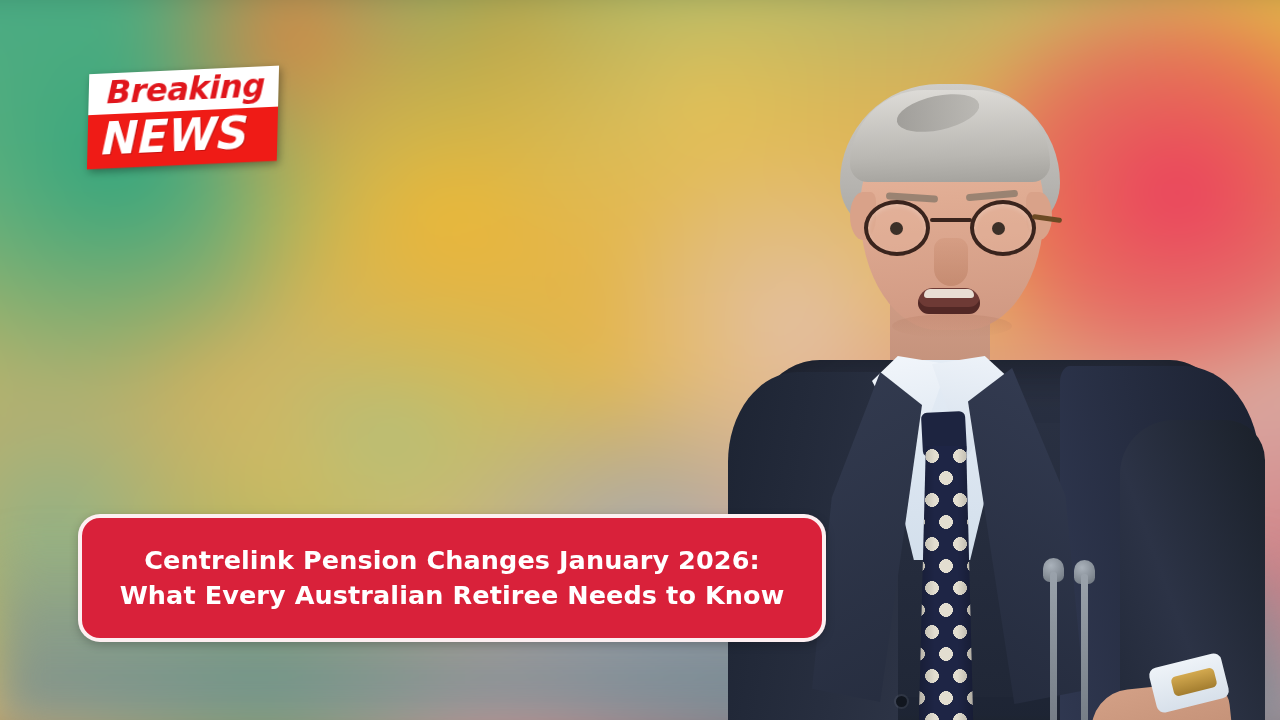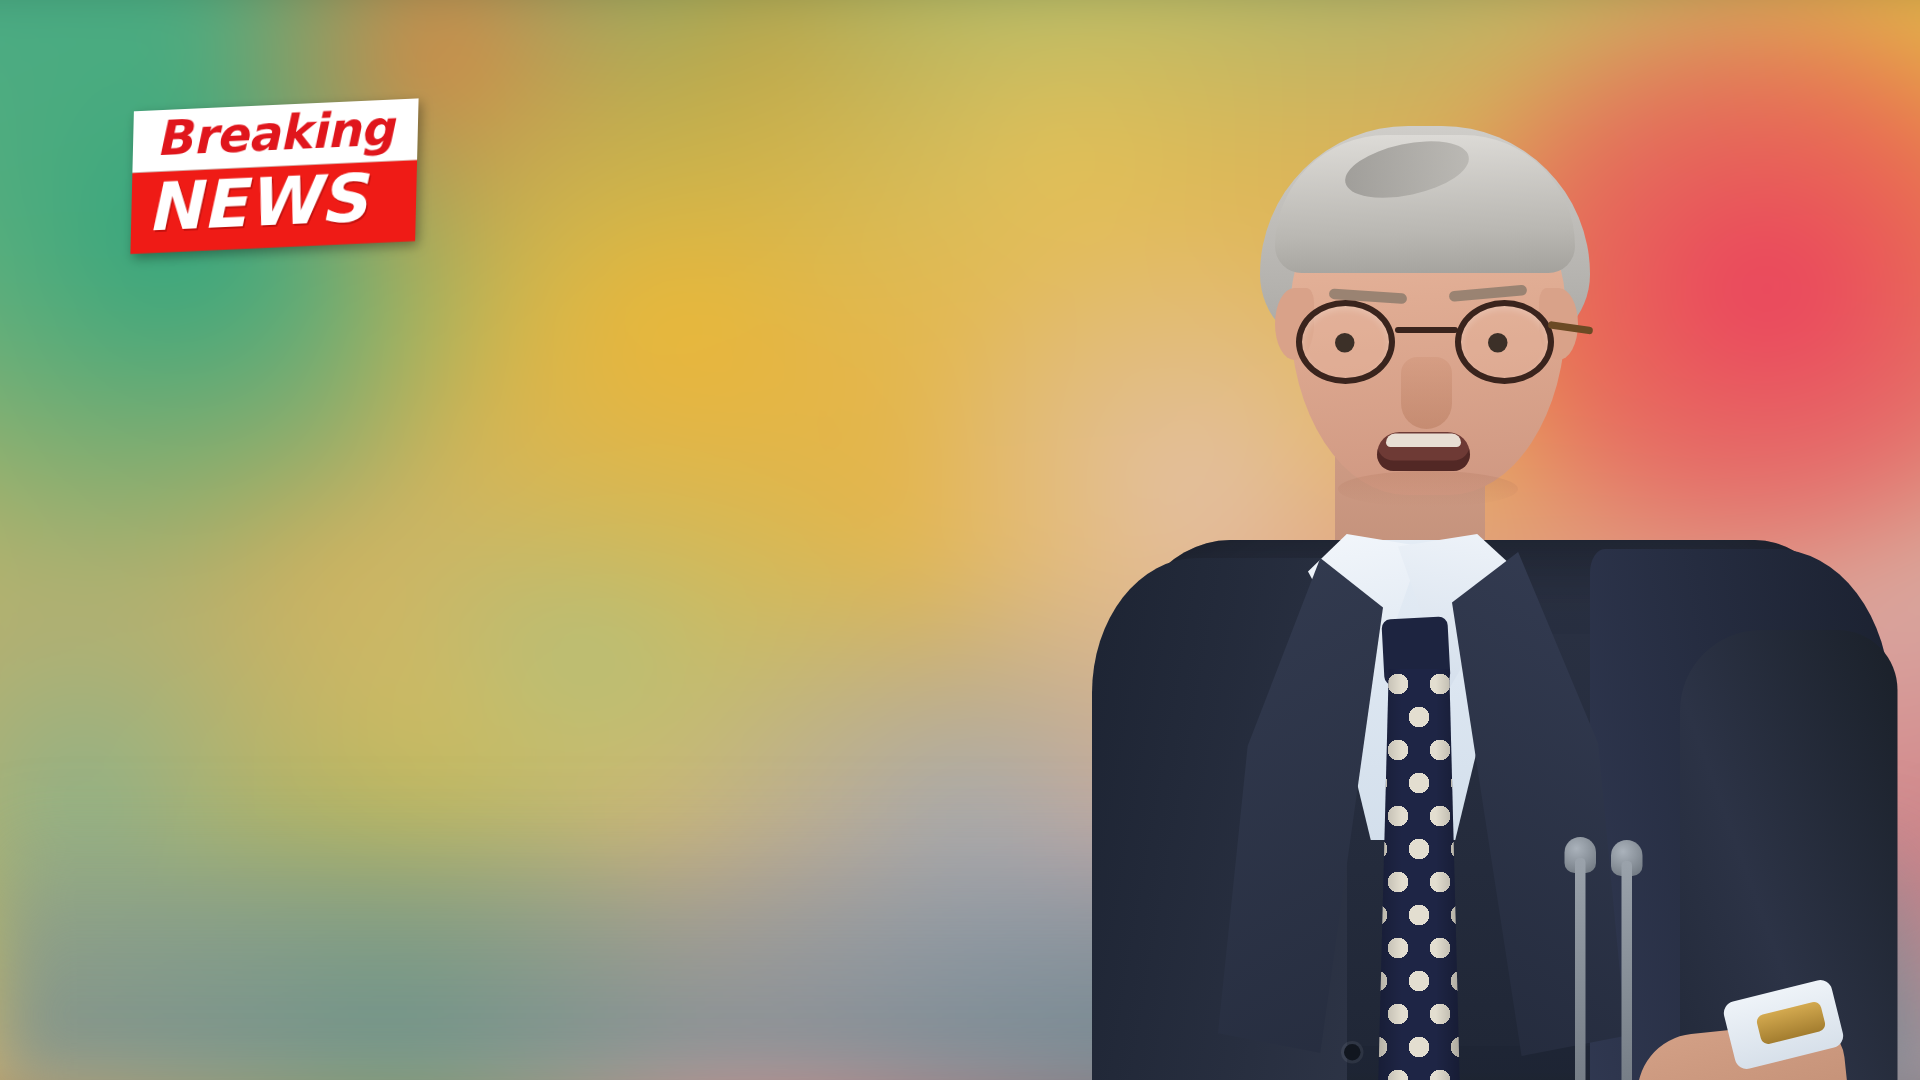--- a/index.html
+++ b/index.html
@@ -364,14 +364,17 @@
 
   <div class="badge">
     <div class="badge-top">
       <span>Breaking</span>
     </div>
     <div class="badge-bottom">
       <span>NEWS</span>
     </div>
   </div>
 
+  <div class="headline">
+    <div class="headline-text">Centrelink Pension Changes January 2026: What Every Australian Retiree Needs to Know</div>
+  </div>
 
 </div>
 
 </body></html>

